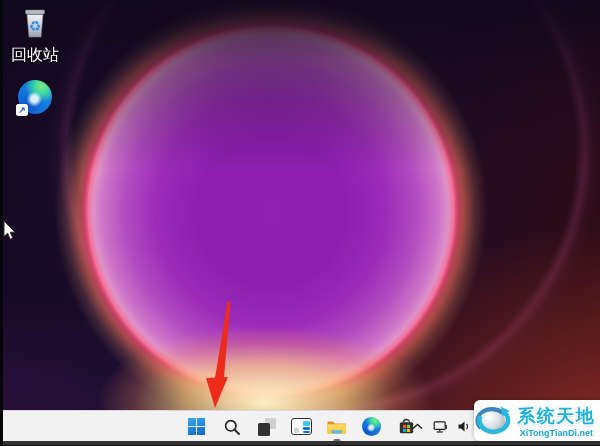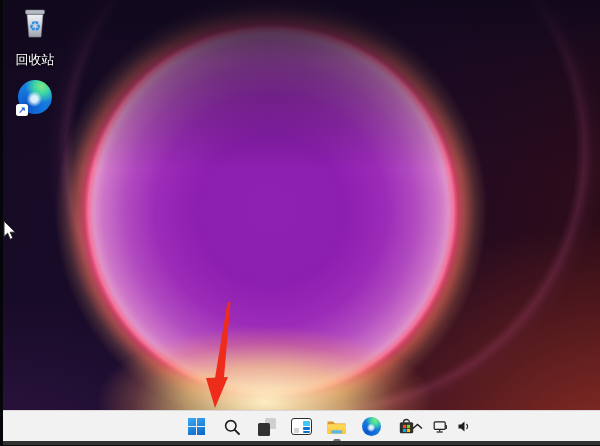--- a/index.html
+++ b/index.html
@@ -15,21 +15,21 @@
       radial-gradient(circle 187px at 271px 211px, #8e20b2 0%, #8d1fb0 40%, #9c2cb8 62%, #b24cc0 78%, #cd74c8 90%, #e9a6c9 98%, rgba(233,166,201,0) 100%),
       radial-gradient(circle 285px at 325px 150px, rgba(0,0,0,0) 0 88%, rgba(190,80,140,.22) 91%, rgba(120,45,85,.10) 94%, rgba(0,0,0,0) 98%),
       radial-gradient(430px 310px at 103% 102%, rgba(158,52,40,.85) 0%, rgba(120,38,34,.5) 45%, rgba(120,38,34,0) 75%),
       radial-gradient(320px 230px at -3% 102%, rgba(62,26,84,.6) 0%, rgba(62,26,84,0) 70%),
       linear-gradient(108deg, #150a23 0%, #1b0c2d 40%, #220b24 65%, #2c0c19 88%, #310d15 100%);
   }
 
   
   .desktop-icon{position:absolute;width:70px;text-align:center;cursor:default;}
   .desktop-icon .glyph{display:flex;justify-content:center;}
-  .desktop-icon .lbl{margin-top:10px;font-size:13px;line-height:1.12;color:#fff;
+  .desktop-icon .lbl{margin-top:3px;font-size:16px;line-height:1.12;color:#fff;
     text-shadow:0 1px 2px rgba(0,0,0,.9),0 0 3px rgba(0,0,0,.7);}
   .icon-recycle{left:0;top:5px;}
   .icon-edge{left:0;top:80px;}
   .edge-ball{position:relative;width:34px;height:34px;border-radius:50%;
     background:
       radial-gradient(circle at 48% 56%, rgba(240,252,255,.9) 0 12%, rgba(240,252,255,0) 30%),
       radial-gradient(circle at 70% 18%, #7fe97f 0%, #3fd7a4 20%, rgba(63,215,164,0) 45%),
       radial-gradient(circle at 28% 78%, #0d55c8 0%, #1272dc 38%, rgba(18,114,220,0) 72%),
       radial-gradient(circle at 50% 50%, #2bb1e6 0%, #1b86e0 60%, #0d55c8 100%);}
   .shortcut-badge{position:absolute;left:-2px;bottom:-2px;width:12px;height:12px;background:#fff;
@@ -208,17 +208,37 @@
       </div>
       <div class="tray-btn">
         <svg width="13" height="13" viewBox="0 0 13 13">
           <path d="M1.5 4.5 h2.5 l3.5 -3 v10 l-3.5 -3 h-2.5 Z" fill="#1f1f1f"></path>
           <path d="M9.5 4 a3.5 3.5 0 0 1 0 5" fill="none" stroke="#1f1f1f" stroke-width="1.1"></path>
         </svg>
       </div>
     </div>
   </div>
 
+  <div class="watermark">
+    <svg width="38" height="38" viewBox="0 0 38 38">
+      <defs>
+        <radialGradient id="sphG" cx=".35" cy=".3" r=".9">
+          <stop offset="0" stop-color="#ffffff"></stop>
+            <stop offset=".45" stop-color="#dde2e7"></stop>
+          <stop offset=".8" stop-color="#a7b0b8"></stop>
+            <stop offset="1" stop-color="#7c868e"></stop>
+        </radialGradient>
+      </defs>
+      <circle cx="19" cy="20" r="12.5" fill="url(#sphG)"></circle>
+      <path d="M7 26 a14.5 11.5 0 0 1 22 -15" fill="none" stroke="#1a6fb0" stroke-width="4.2" opacity=".85"></path>
+      <path d="M6.5 14 a14.5 11.5 0 1 0 24 -3.5" fill="none" stroke="#2bb8dd" stroke-width="4.6"></path>
+      <polygon points="27,4.5 36,9 28.5,14.5" fill="#2bb8dd"></polygon>
+    </svg>
+    <div class="wm-text">
+      <div class="wm-title">系统天地</div>
+      <div class="wm-url">XiTongTianDi.net</div>
+    </div>
+  </div>
 
   <div class="edge-left"></div>
   <div class="edge-bottom"></div>
 
 </div>
 
 </body></html>

